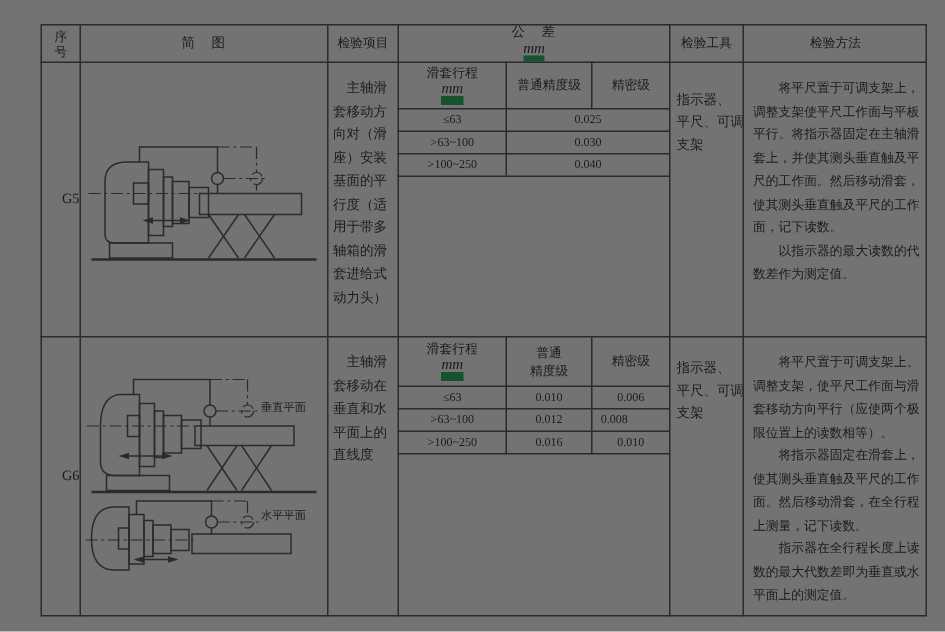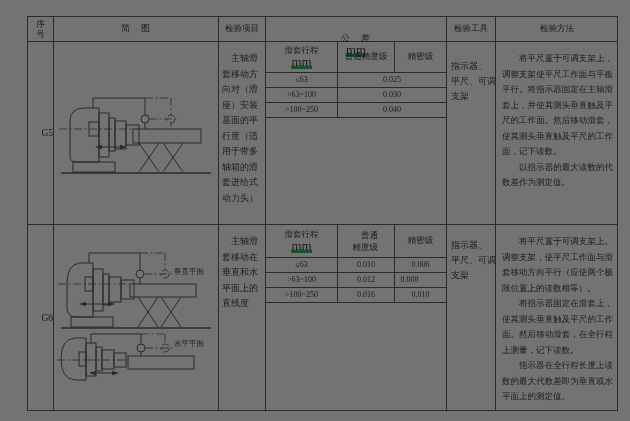--- a/index.html
+++ b/index.html
@@ -11,21 +11,21 @@
   }
   .vline, .hline { position:absolute; background:#2b2b2b; }
   .vline { width:1px; }
   .hline { height:1px; }
   .border-box { position:absolute; border:1px solid #2b2b2b; }
   .cell { position:absolute; overflow:hidden; }
   .center { display:flex; align-items:center; justify-content:center; text-align:center; }
   .col-flex { flex-direction:column; }
   .hdr { font-size:9px; letter-spacing:1px; }
   .hdr-sm { font-size:8.5px; }
-  .unit { font-size:13px; border-bottom:3px solid #14532d; line-height:9px; letter-spacing:0; }
+  .unit { font-size:10px; border-bottom:6px solid #14532d; line-height:9px; letter-spacing:0;font-style:italic; }
   .item-text { font-size:9px; line-height:15.5px; text-indent:9px; text-align:left; padding:10px 3px 0 3px; }
   .tol-range, .tol-val { font-size:8px; }
   .tools { font-size:9px; line-height:15px; text-align:left; padding:18px 2px 0 4px; }
   .tools div { white-space:nowrap; }
   .method { font-size:8.5px; line-height:15.5px; text-align:justify; padding:10px 5px 0 6px; }
   .method p { text-indent:17px; }
   .gid { font-size:9.5px;justify-content:flex-end; }
   svg { position:absolute; overflow:visible; }
   svg .ln { stroke:#2b2b2b; stroke-width:1; fill:none; }
   svg .thick { stroke:#2b2b2b; stroke-width:1.6; fill:none; }
@@ -65,21 +65,21 @@
 
   <div class="cell center hdr-sm" style="left:28px; top:16px; width:25px; height:25px;">
     <div style="width:10px; line-height:10px;">序号</div>
   </div>
   <div class="cell center hdr" style="left:54px; top:16px; width:164px; height:25px;">
     <span>简　图</span>
   </div>
   <div class="cell center hdr-sm" style="left:219px; top:16px; width:46px; height:25px;">
     <span>检验项目</span>
   </div>
-  <div class="cell center col-flex" style="left:266px; top:32px; width:180px; height:25px;align-items:center;">
+  <div class="cell center col-flex" style="left:266px; top:16px; width:180px; height:25px;align-items:center;">
     <span class="hdr">公　差</span>
     <span class="unit">mm</span>
   </div>
   <div class="cell center hdr-sm" style="left:447px; top:16px; width:48px; height:25px;">
     <span>检验工具</span>
   </div>
   <div class="cell center hdr-sm" style="left:496px; top:16px; width:122px; height:25px;">
     <span>检验方法</span>
   </div>
 
@@ -232,21 +232,21 @@
   </svg>
 
   <div class="cell item-text" style="left:219px; top:224px; width:46px; height:187px;">
     <span>主轴滑套移动在垂直和水平面上的直线度</span>
   </div>
 
   <div class="cell center col-flex" style="left:266px; top:224px; width:71px; height:33px;">
     <span class="hdr-sm">滑套行程</span>
     <span class="unit">mm</span>
   </div>
-  <div class="cell center col-flex hdr-sm" style="left:322px; top:224px; width:56px; height:33px; line-height:12px;align-items:flex-end;">
+  <div class="cell center col-flex hdr-sm" style="left:338px; top:224px; width:56px; height:33px; line-height:12px;">
     <span>普通</span>
     <span>精度级</span>
   </div>
   <div class="cell center hdr-sm" style="left:395px; top:224px; width:51px; height:33px;">
     <span>精密级</span>
   </div>
 
   <div class="cell center tol-range" style="left:266px; top:257px; width:71px; height:15px;">
       <span>≤63</span>
     </div>

